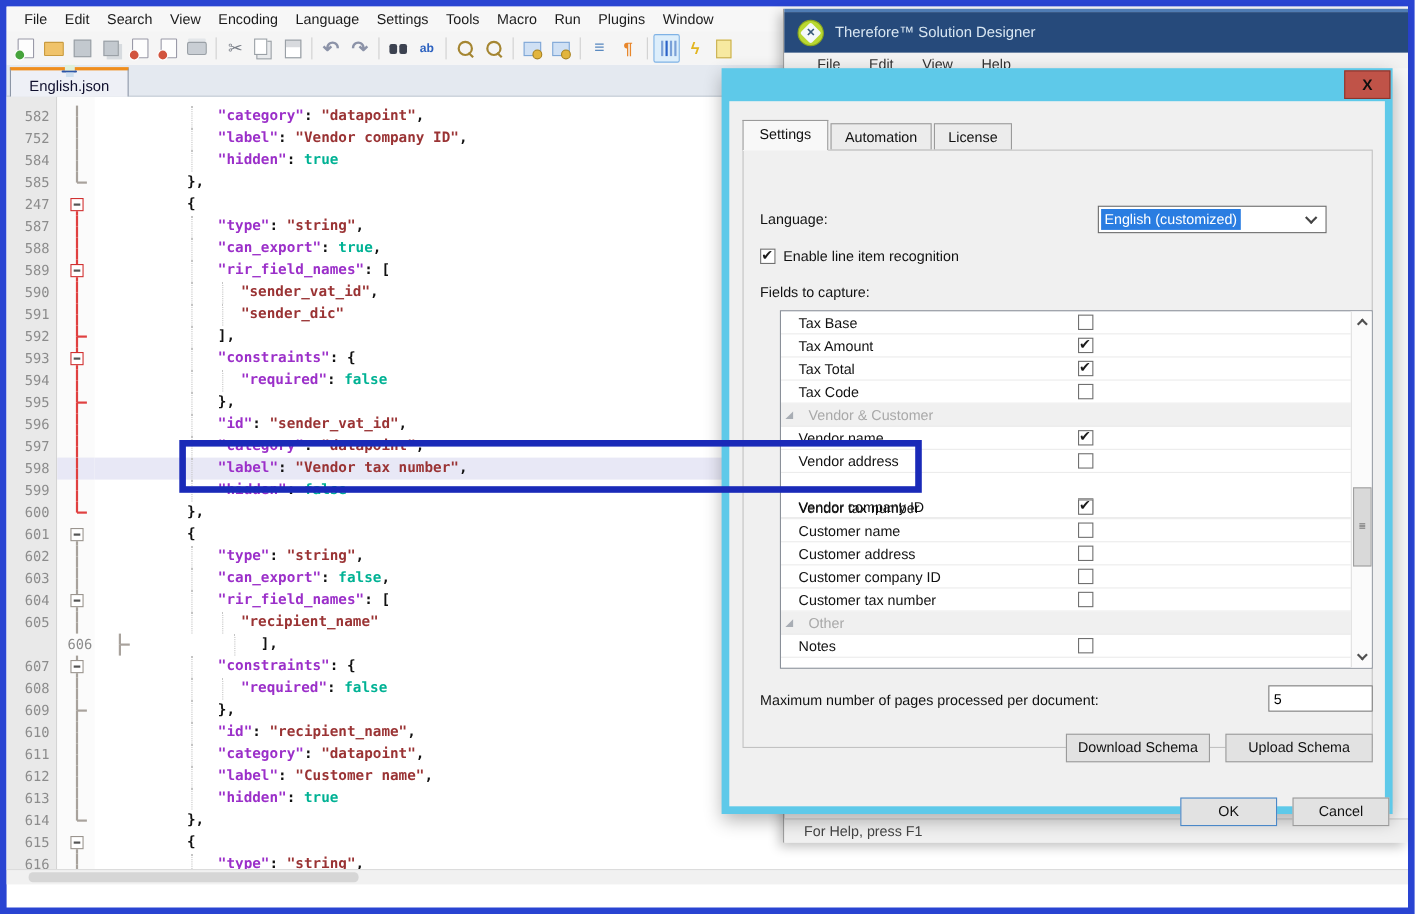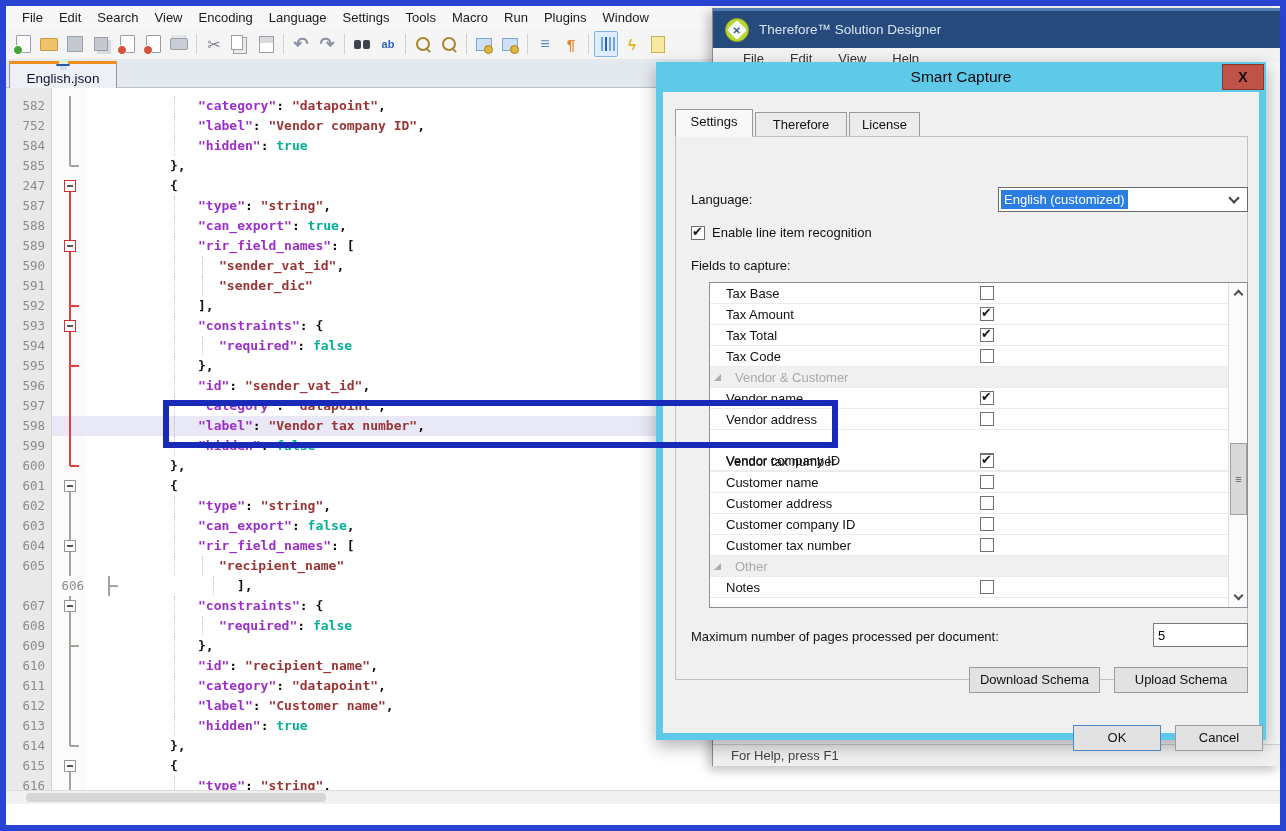--- a/index.html
+++ b/index.html
@@ -92,21 +92,21 @@
 
   
   #dlg { left:656px; top:62px; width:610px; height:678px; background:#5ec9e9; box-shadow:0 6px 16px rgba(0,0,0,.3); }
   #dlg-title { left:0; top:0; width:100%; height:30px; text-align:center; font-size:15.5px; color:#0a0a0a; line-height:30px; }
   #dlg-close { left:566px; top:2px; width:42px; height:26px; background:#c05348; border:1px solid #8c352c; color:#101010; font-size:14px; font-weight:bold; text-align:center; line-height:24px; }
   #dlg-body { left:7px; top:30px; width:596px; height:641px; background:#f0f0f0; }
   .dtab { position:absolute; top:20px; height:25px; background:#ececec; border:1px solid #9a9a9a; font-size:13px; color:#111; text-align:center; line-height:23px; }
   .dtab.active { top:17px; height:28px; background:#f8f8f8; border-bottom:1px solid #f8f8f8; z-index:3; }
   #tabpage { left:12px; top:44px; width:573px; height:544px; background:#f0f0f0; border:1px solid #c2c2c2; }
   #lang-label { left:28px; top:100px; font-size:13px; color:#111; }
-  #combo { left:335px; top:95px; width:250px; height:25px; background:#fff; border:1px solid #6a6a6a; display:flex; align-items:center; padding-left:2px; }
+  #combo { left:335px; top:95px; width:208px; height:25px; background:#fff; border:1px solid #6a6a6a; display:flex; align-items:center; padding-left:2px; }
   #combo-sel { background:#2a7de1; color:#fff; font-size:13px; padding:2px 3px; }
   .chev { width:8px; height:8px; border-right:2px solid #444; border-bottom:2px solid #444; transform:rotate(45deg); }
   #combo .chev { position:absolute; right:9px; top:6px; }
   .cb { width:14px; height:14px; background:#fff; border:1px solid #707070; position:relative; flex:none; }
   .cb.on::after { content:"\2714"; position:absolute; left:0px; top:-3px; font-size:13px; color:#1a1a1a; }
   #li-check { left:28px; top:133px; display:flex; gap:7px; align-items:center; }
   #li-check label { font-size:13px; color:#111; }
   #fields-label { left:28px; top:166px; font-size:13px; color:#111; }
   #flist { left:46px; top:190px; width:539px; height:326px; background:#fff; border:1px solid #8a9099; overflow:hidden; }
   .frow { position:absolute; left:0; width:518px; height:21px; border-bottom:1px solid #ececec; display:flex; align-items:center; }
@@ -503,26 +503,25 @@
       <span>Edit</span>
       <span>View</span>
       <span>Help</span>
     </div>
   <div id="tsd-status" class="abs">
     <span>For Help, press F1</span>
   </div>
 </div>
 
 <div id="dlg">
-  <div id="dlg-title" class="abs">Smart Capture</div>
   <div id="dlg-close" class="abs">X</div>
   <div id="dlg-body" class="abs">
     <div id="dlg-tabs">
         <div class="dtab active" style="left: 12px; width: 78px;">Settings</div>
-        <div class="dtab" style="left: 92px; width: 92px;">Therefore</div>
+        <div class="dtab" style="left: 92px; width: 92px;">Automation</div>
         <div class="dtab" style="left: 186px; width: 71px;">License</div>
       </div>
     <div id="tabpage" class="abs"></div>
     <div id="lang-label" class="abs">Language:</div>
     <div id="combo" class="abs">
       <span id="combo-sel">English (customized)</span>
       <span class="chev"></span>
     </div>
     <div id="li-check" class="abs">
       <span class="cb on"></span>

